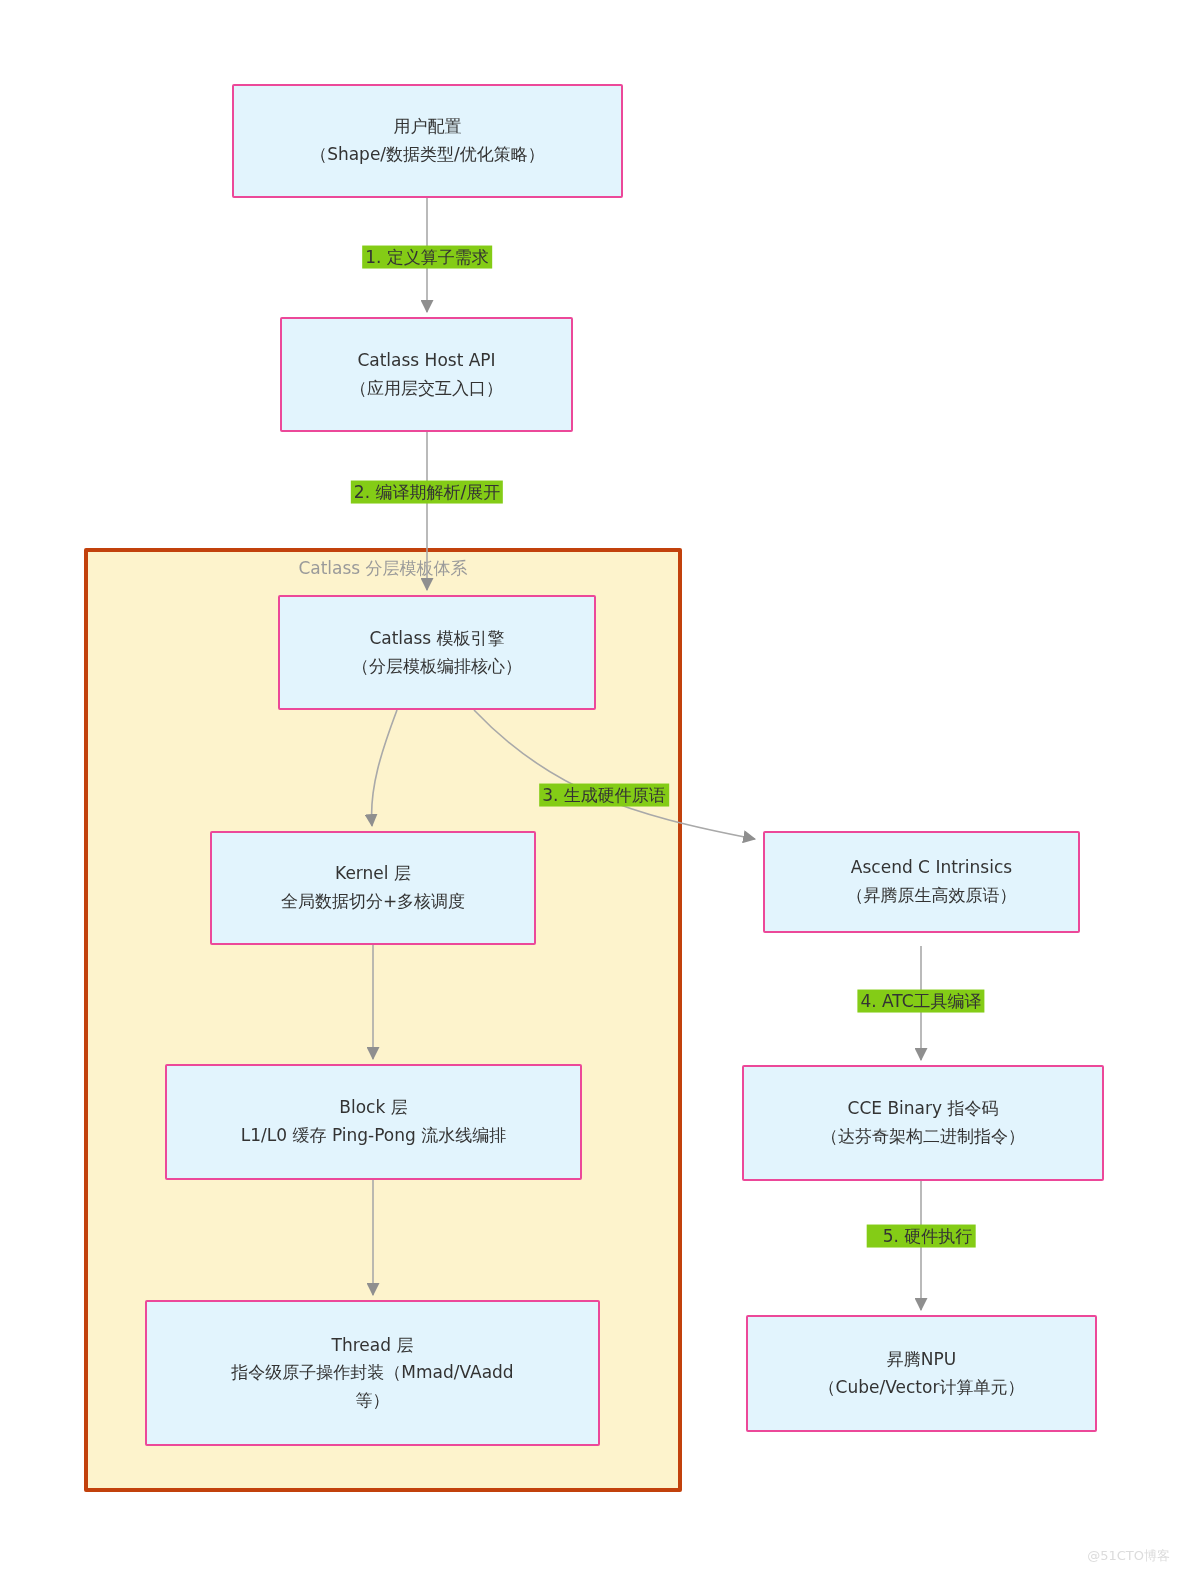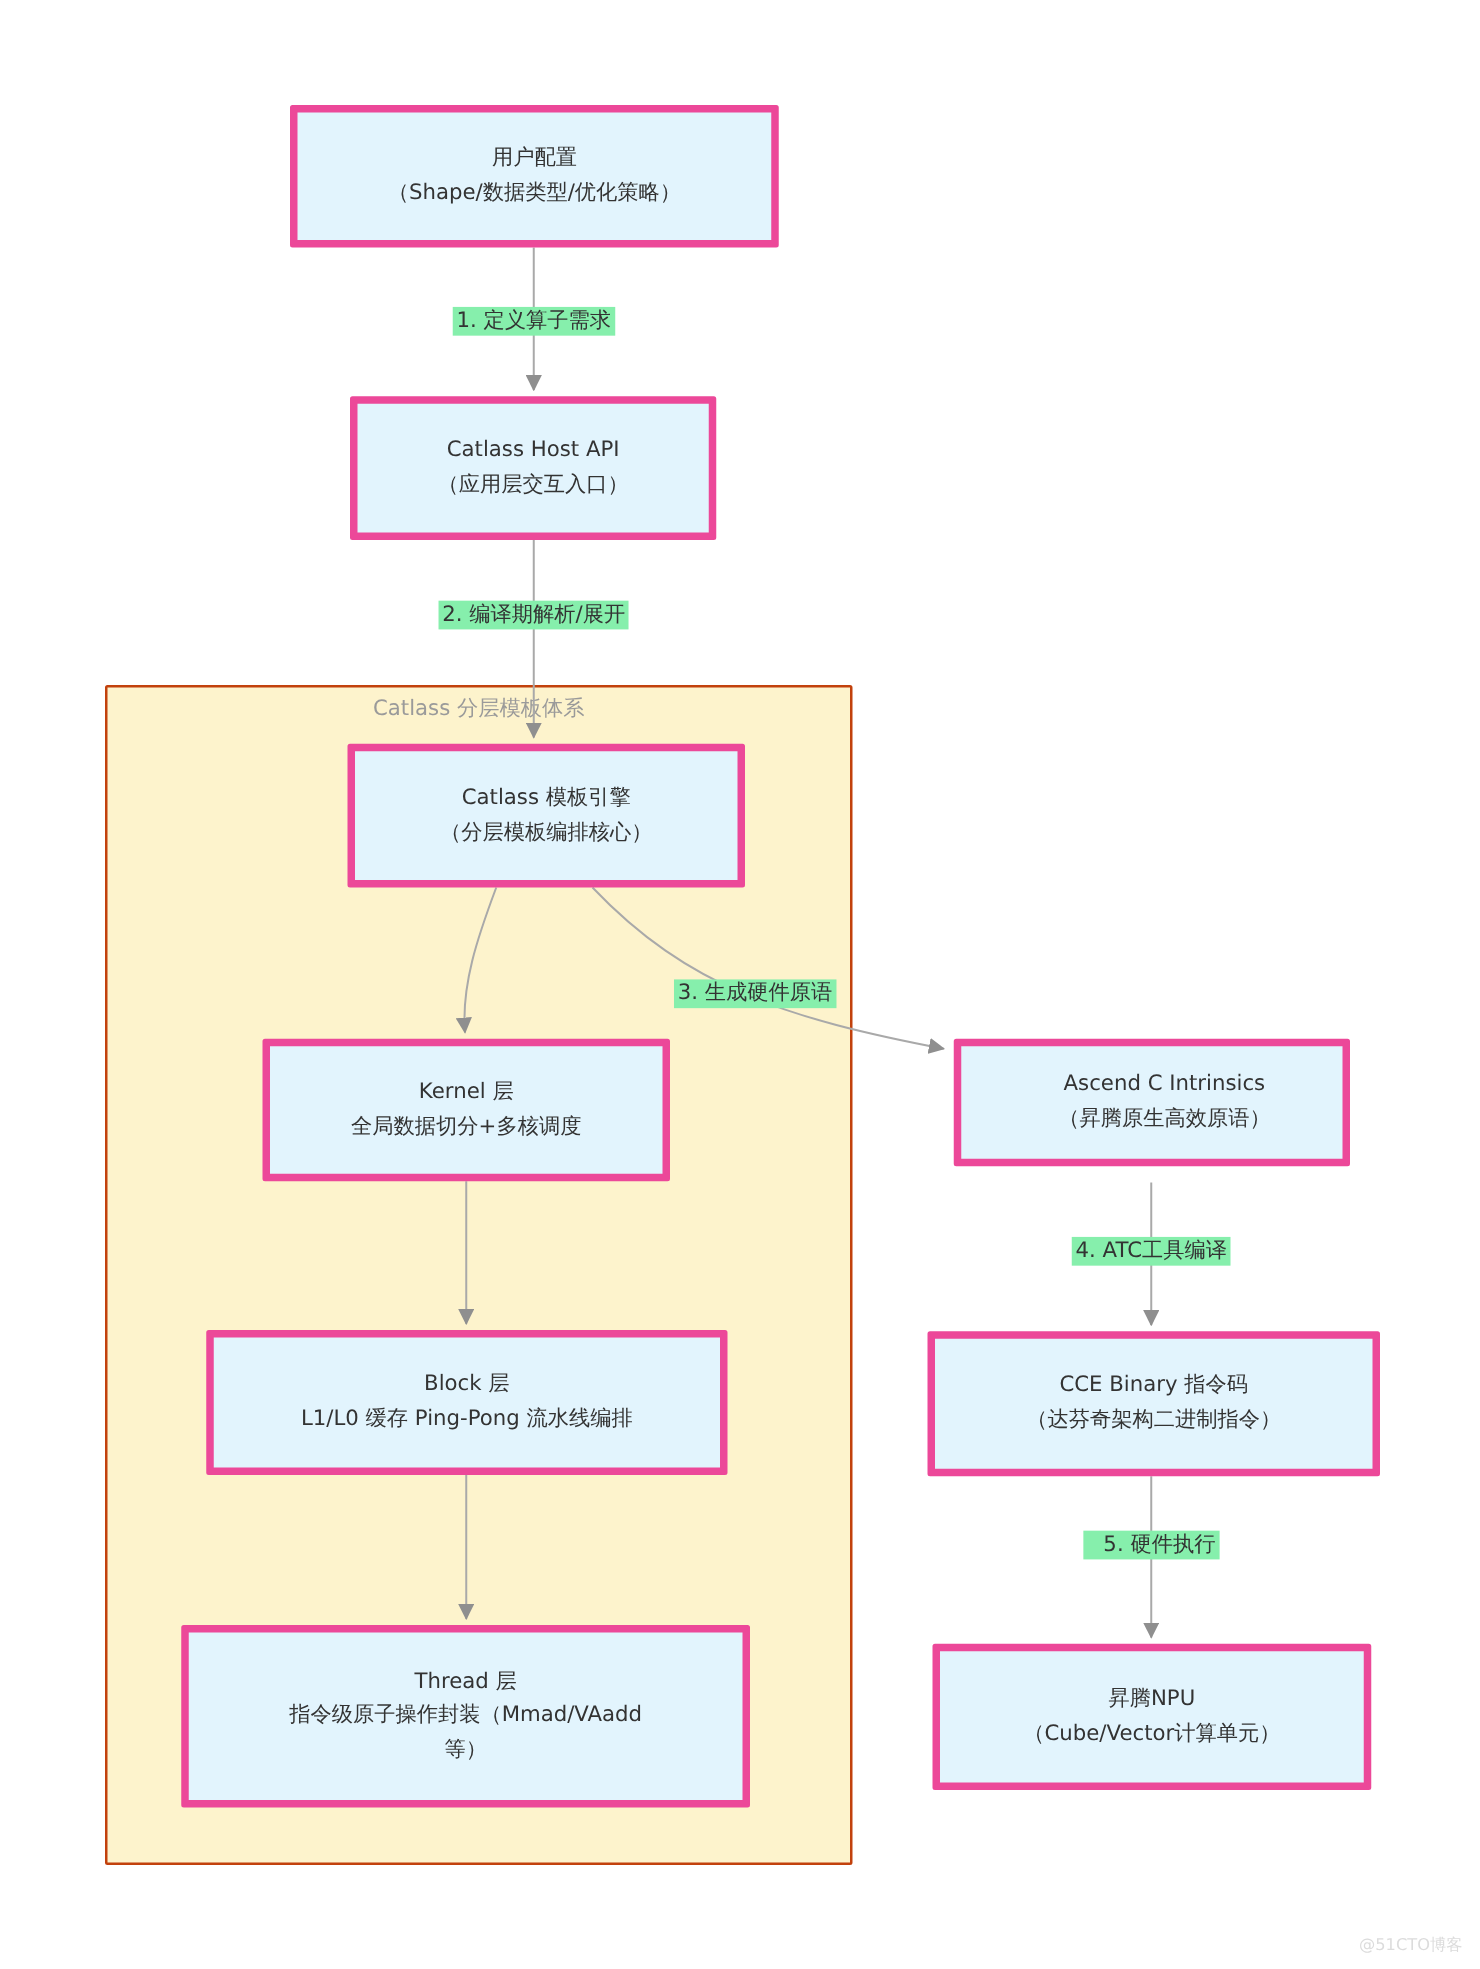--- a/index.html
+++ b/index.html
@@ -16,21 +16,21 @@
     overflow: hidden;
   }
   
   .subgraph {
     position: absolute;
     left: 84px;
     top: 548px;
     width: 598px;
     height: 944px;
     background: #fdf3cc;
-    border: 2px solid #c2410c;
+    border: 4px solid #c2410c;
     border-radius: 2px;
     box-sizing: border-box;
     z-index: 1;
   }
   .subgraph-title {
     position: absolute;
     top: 5px;
     left: 0;
     right: 0;
     text-align: center;
@@ -49,21 +49,21 @@
   }
   svg.connectors path.edge {
     fill: none;
     stroke: #a9a9a9;
     stroke-width: 1.6;
   }
   
   .node {
     position: absolute;
     background: #e2f4fd;
-    border: 6px solid #ec4899;
+    border: 2px solid #ec4899;
     border-radius: 2px;
     box-sizing: border-box;
     display: flex;
     flex-direction: column;
     justify-content: center;
     align-items: center;
     text-align: center;
     color: #333333;
     font-size: 17px;
     line-height: 1.62;
@@ -77,21 +77,21 @@
   .node-block            { left: 165px; top: 1064px; width: 417px; height: 116px; }
   .node-thread           { left: 145px; top: 1300px; width: 455px; height: 146px; }
   .node-ascend           { left: 763px; top: 831px;  width: 317px; height: 102px; padding-left: 32px; }
   .node-cce              { left: 742px; top: 1065px; width: 362px; height: 116px; }
   .node-npu              { left: 746px; top: 1315px; width: 351px; height: 117px; }
   .node-thread .node-subtitle { max-width: 312px; }
   
   .edge-label {
     position: absolute;
     transform: translate(-50%, -50%);
-    background: #86efac;
+    background: #84cc16;
     color: #333333;
     font-size: 17px;
     line-height: 1.35;
     padding: 0 3px;
     white-space: nowrap;
     z-index: 4;
   }
   .el-1 { left: 427px; top: 257px; }
   .el-2 { left: 427px; top: 492px; }
   .el-3 { left: 604px; top: 795px; }

